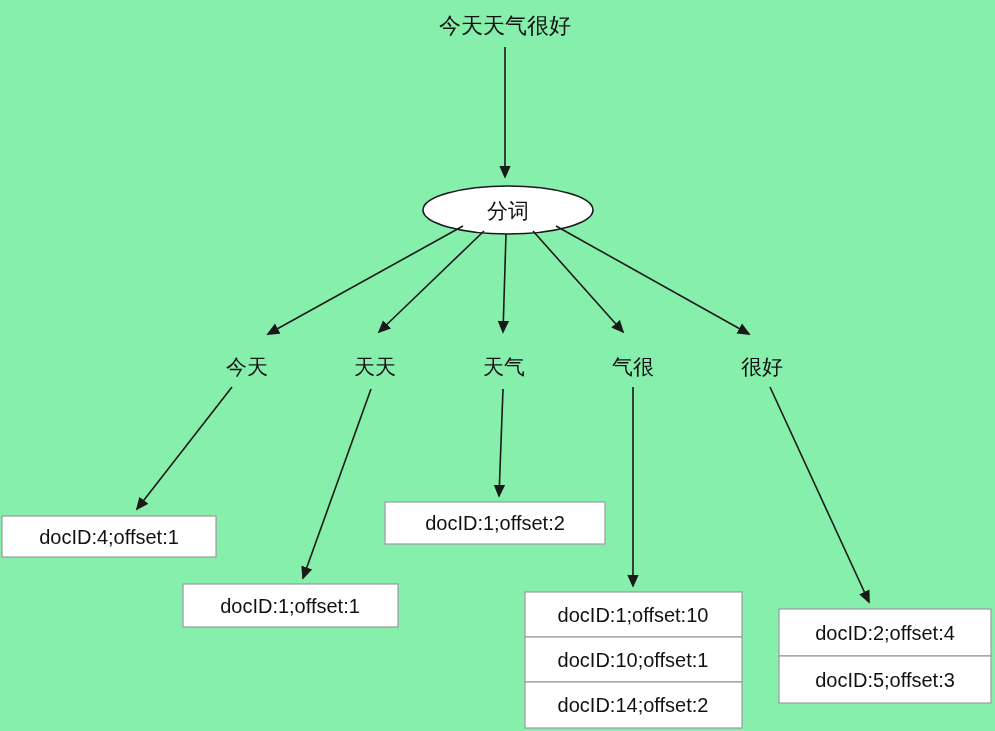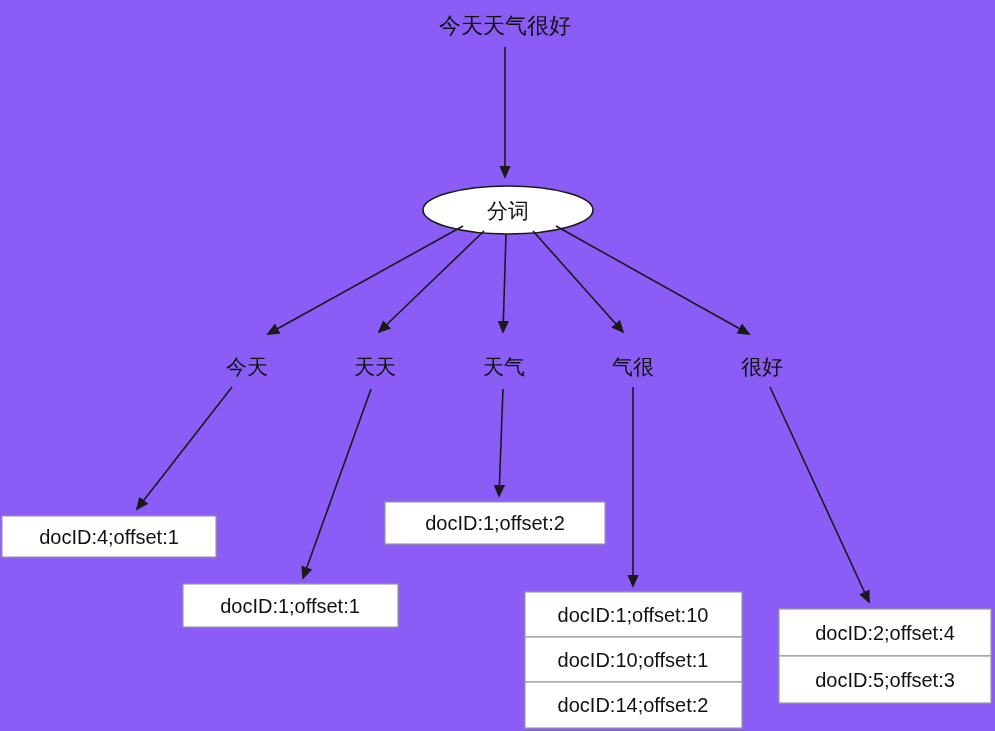--- a/index.html
+++ b/index.html
@@ -8,21 +8,21 @@
     background: #ffffff;
     width: 995px;
     height: 731px;
     overflow: hidden;
     font-family: "Liberation Sans", "DejaVu Sans", sans-serif;
   }
   .stage {
     position: relative;
     width: 995px;
     height: 731px;
-    background: #8b5cf6;
+    background: #86efac;
   }
   svg { display: block; }
   .edge {
     stroke: #1a1a1a;
     stroke-width: 1.6;
     fill: none;
   }
   .node-ellipse {
     fill: #ffffff;
     stroke: #1a1a1a;

